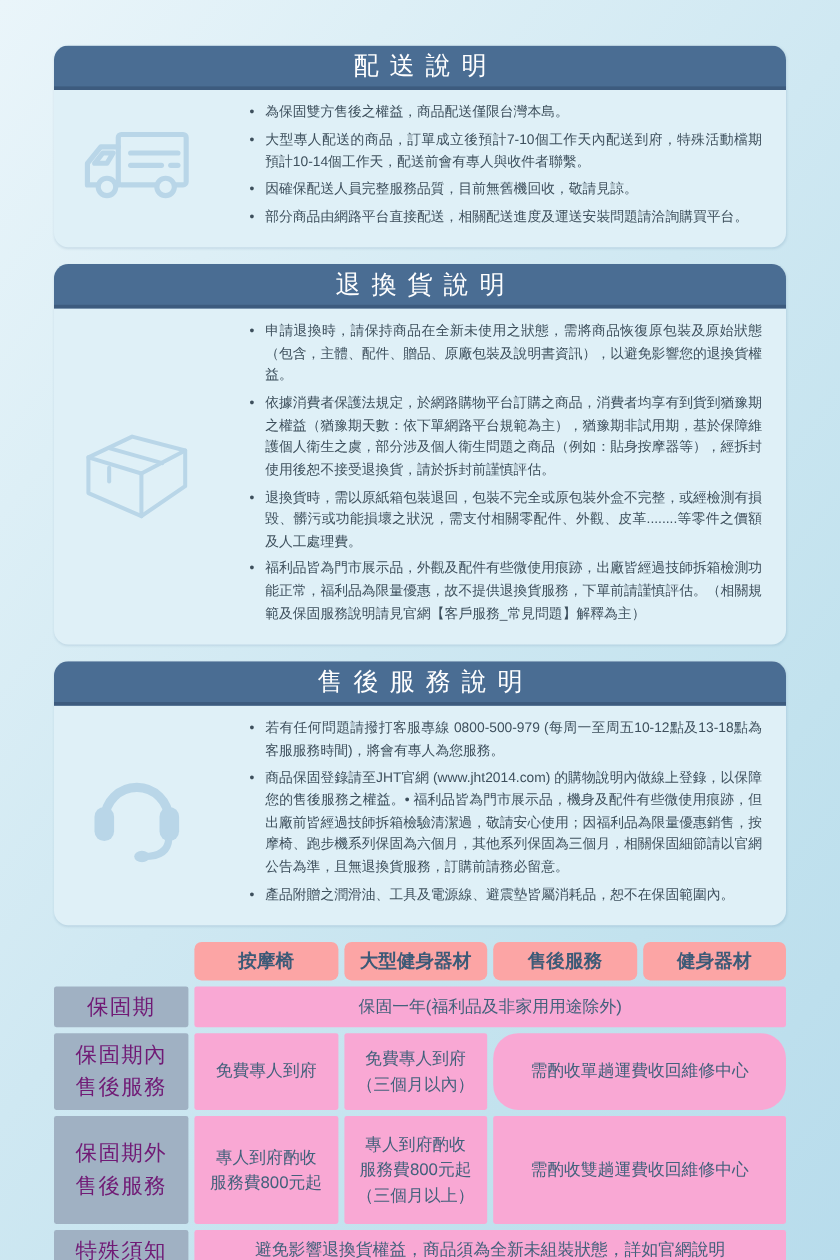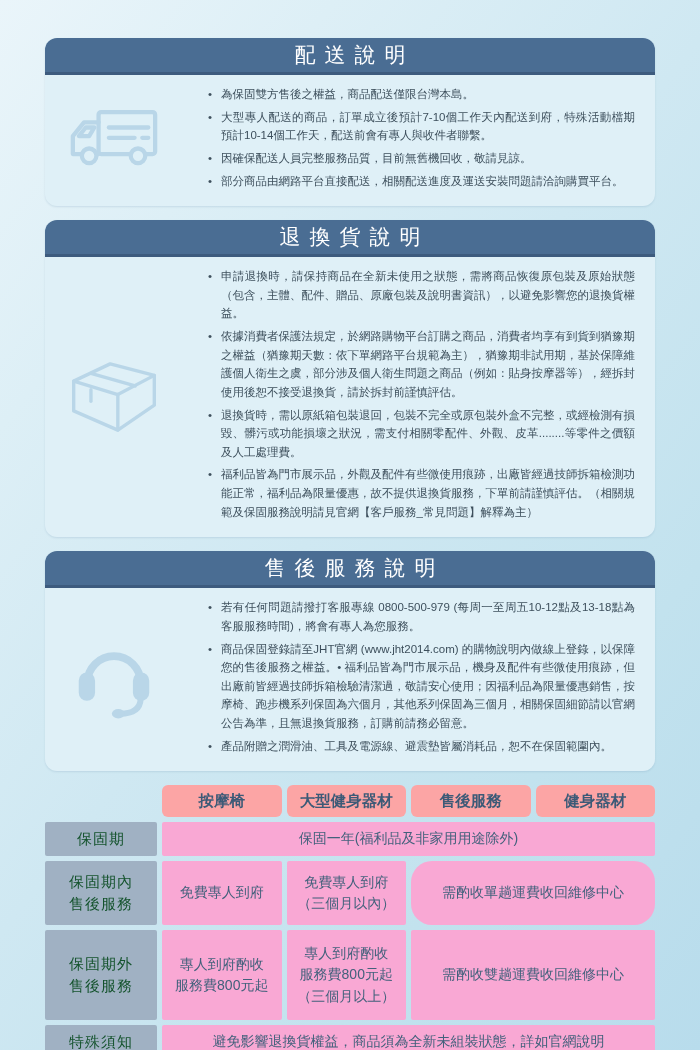--- a/index.html
+++ b/index.html
@@ -30,21 +30,21 @@
 
   
   .warranty-table { display:grid; width:610px; margin:14px 0 0 0;
     grid-template-columns:112px repeat(4,1fr);
     grid-template-rows:32px 34px 64px 90px 34px; gap:5px; }
   .tcell { display:flex; align-items:center; justify-content:center;
            text-align:center; white-space:pre-line; border-radius:2px; }
   .th-empty { background:transparent; }
   .th-pink { background:#fca5a5; border-radius:6px; color:#3c5a77;
              font-weight:bold; font-size:15.5px; }
-  .row-label { background:#a0b1c3; color:#14532d; font-size:15px;
+  .row-label { background:#a0b1c3; color:#701a75; font-size:18px;
                letter-spacing:1px; line-height:1.5; }
   .data-cell { background:#f9a8d4; color:#43617c; font-size:14px; line-height:1.55; }
 
   
   .footer { margin-top:8px; display:flex; flex-direction:column; align-items:center; }
   .logo-text { color:#1a7dc5; font-size:29px; font-weight:800; font-style:italic;
                letter-spacing:1px; line-height:1; }
 
   svg { display:block; }
 </style>

